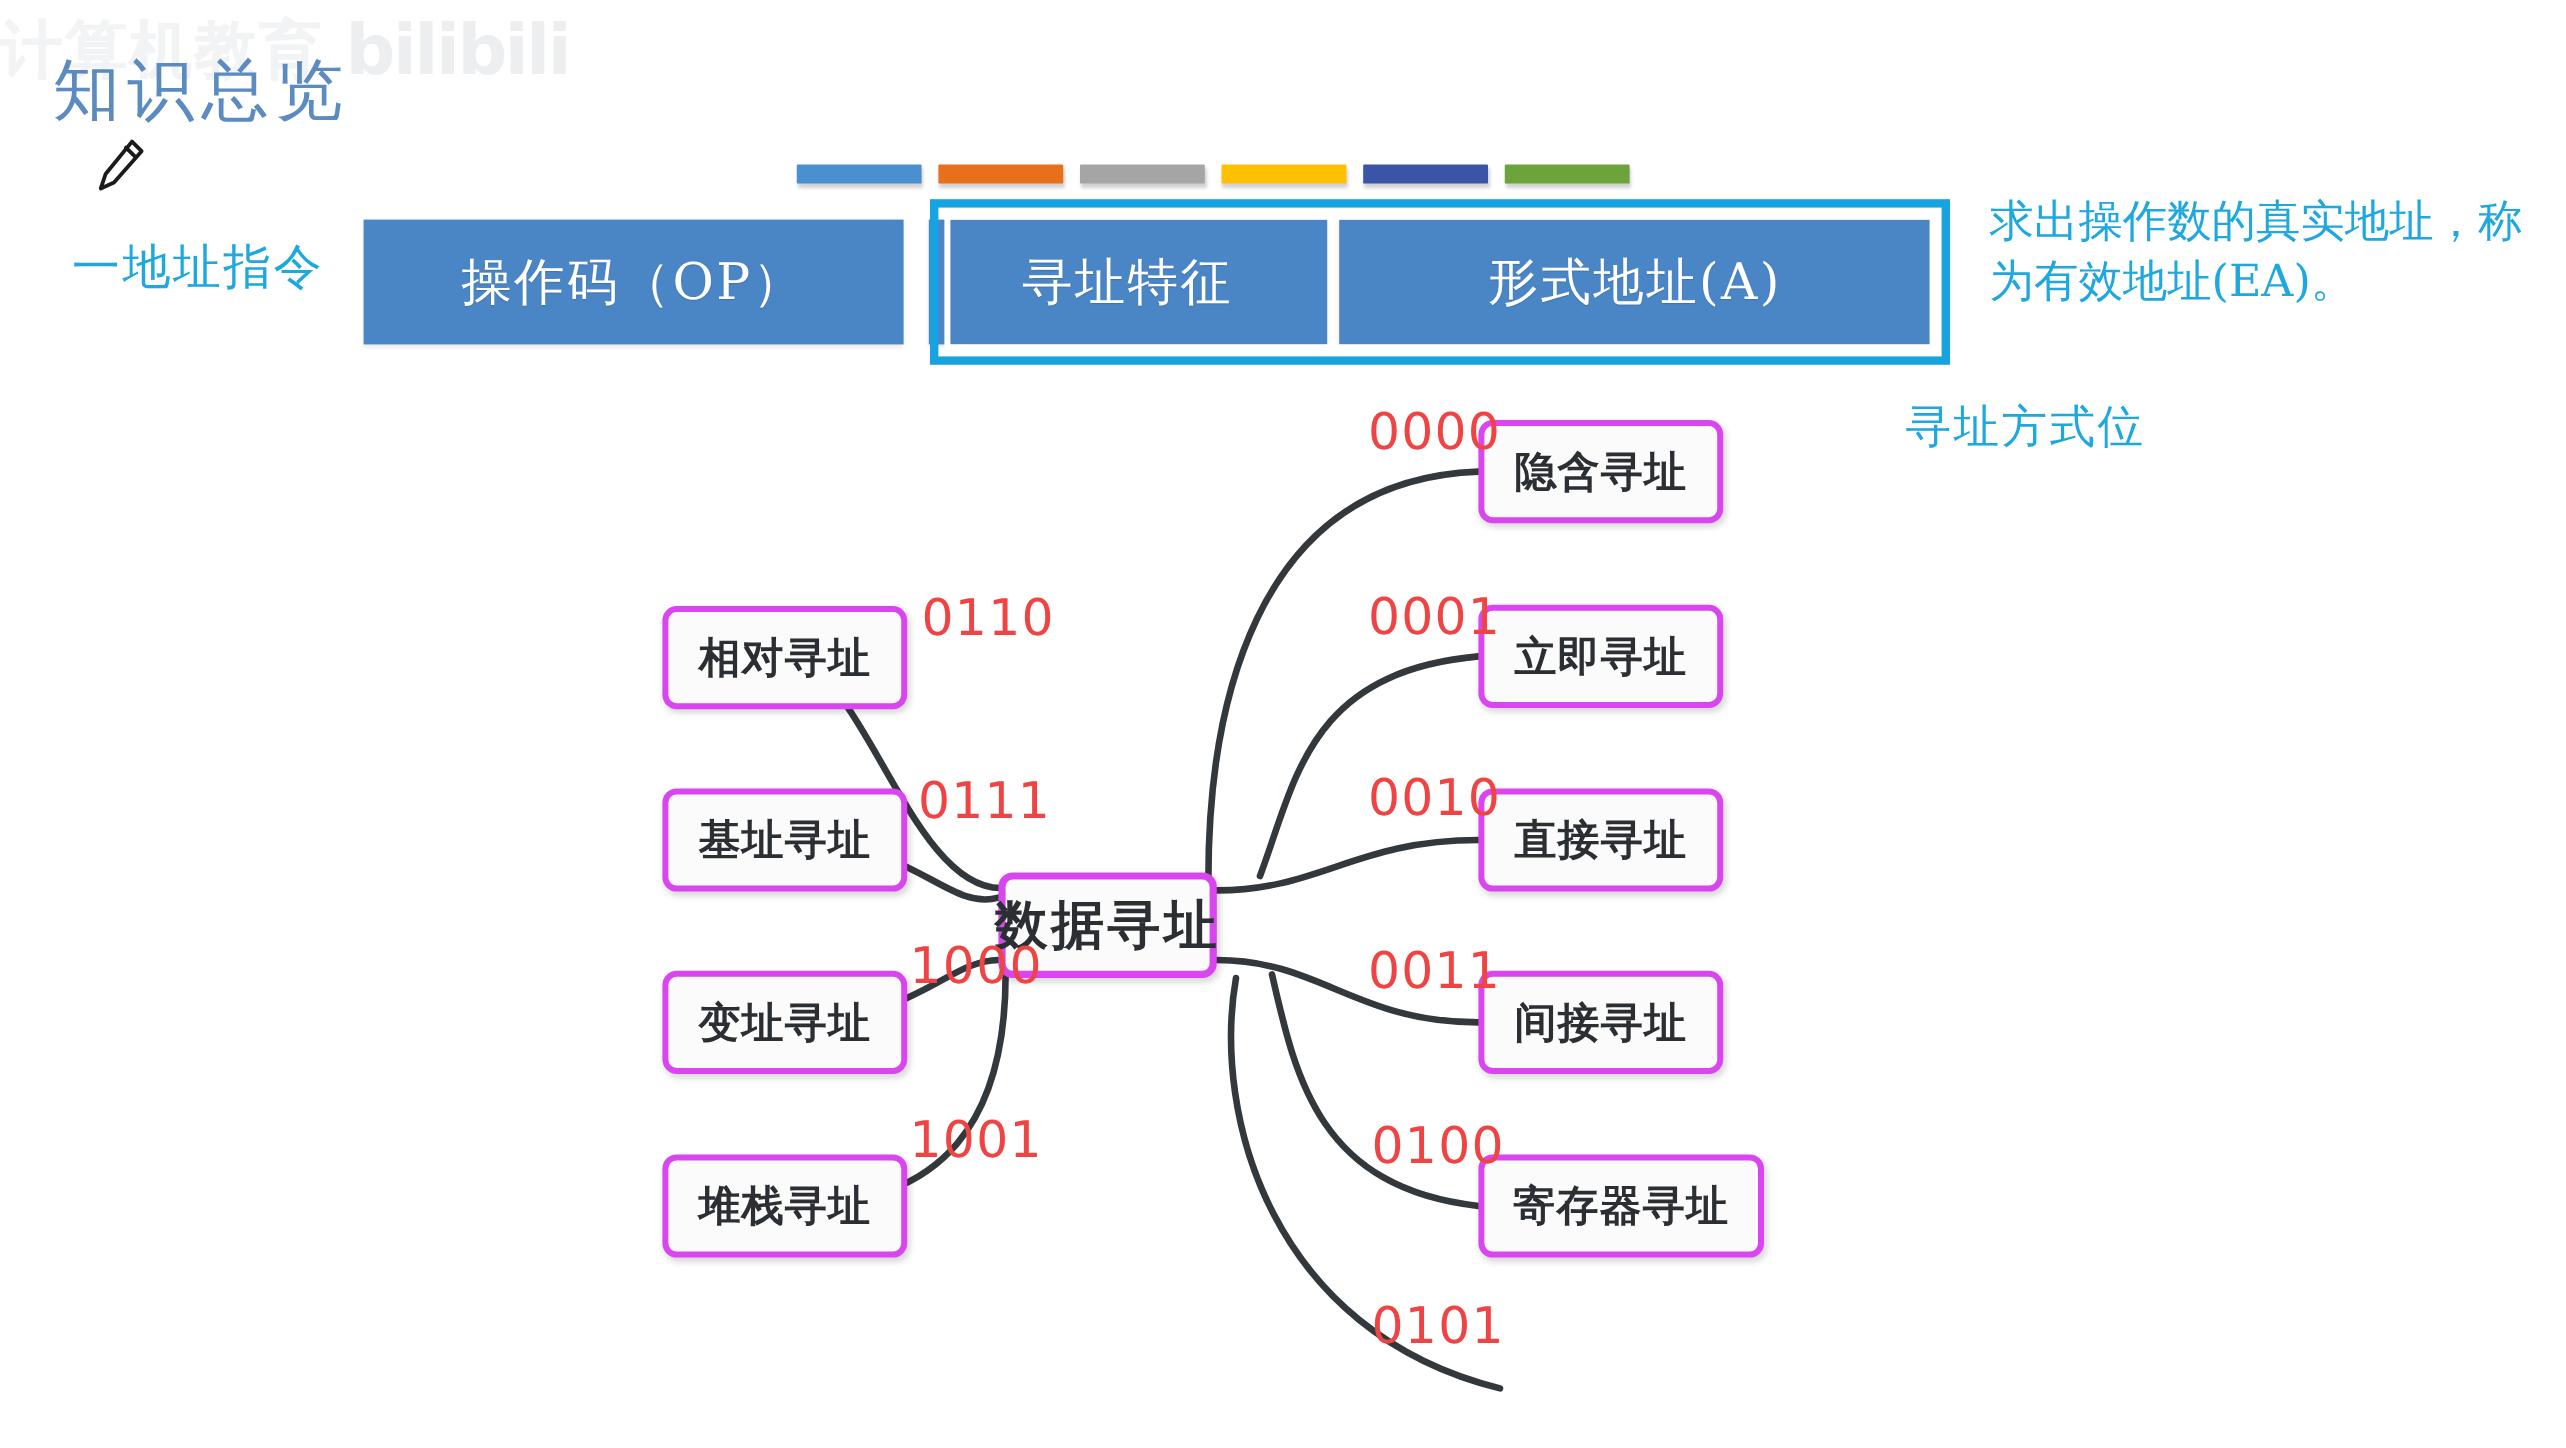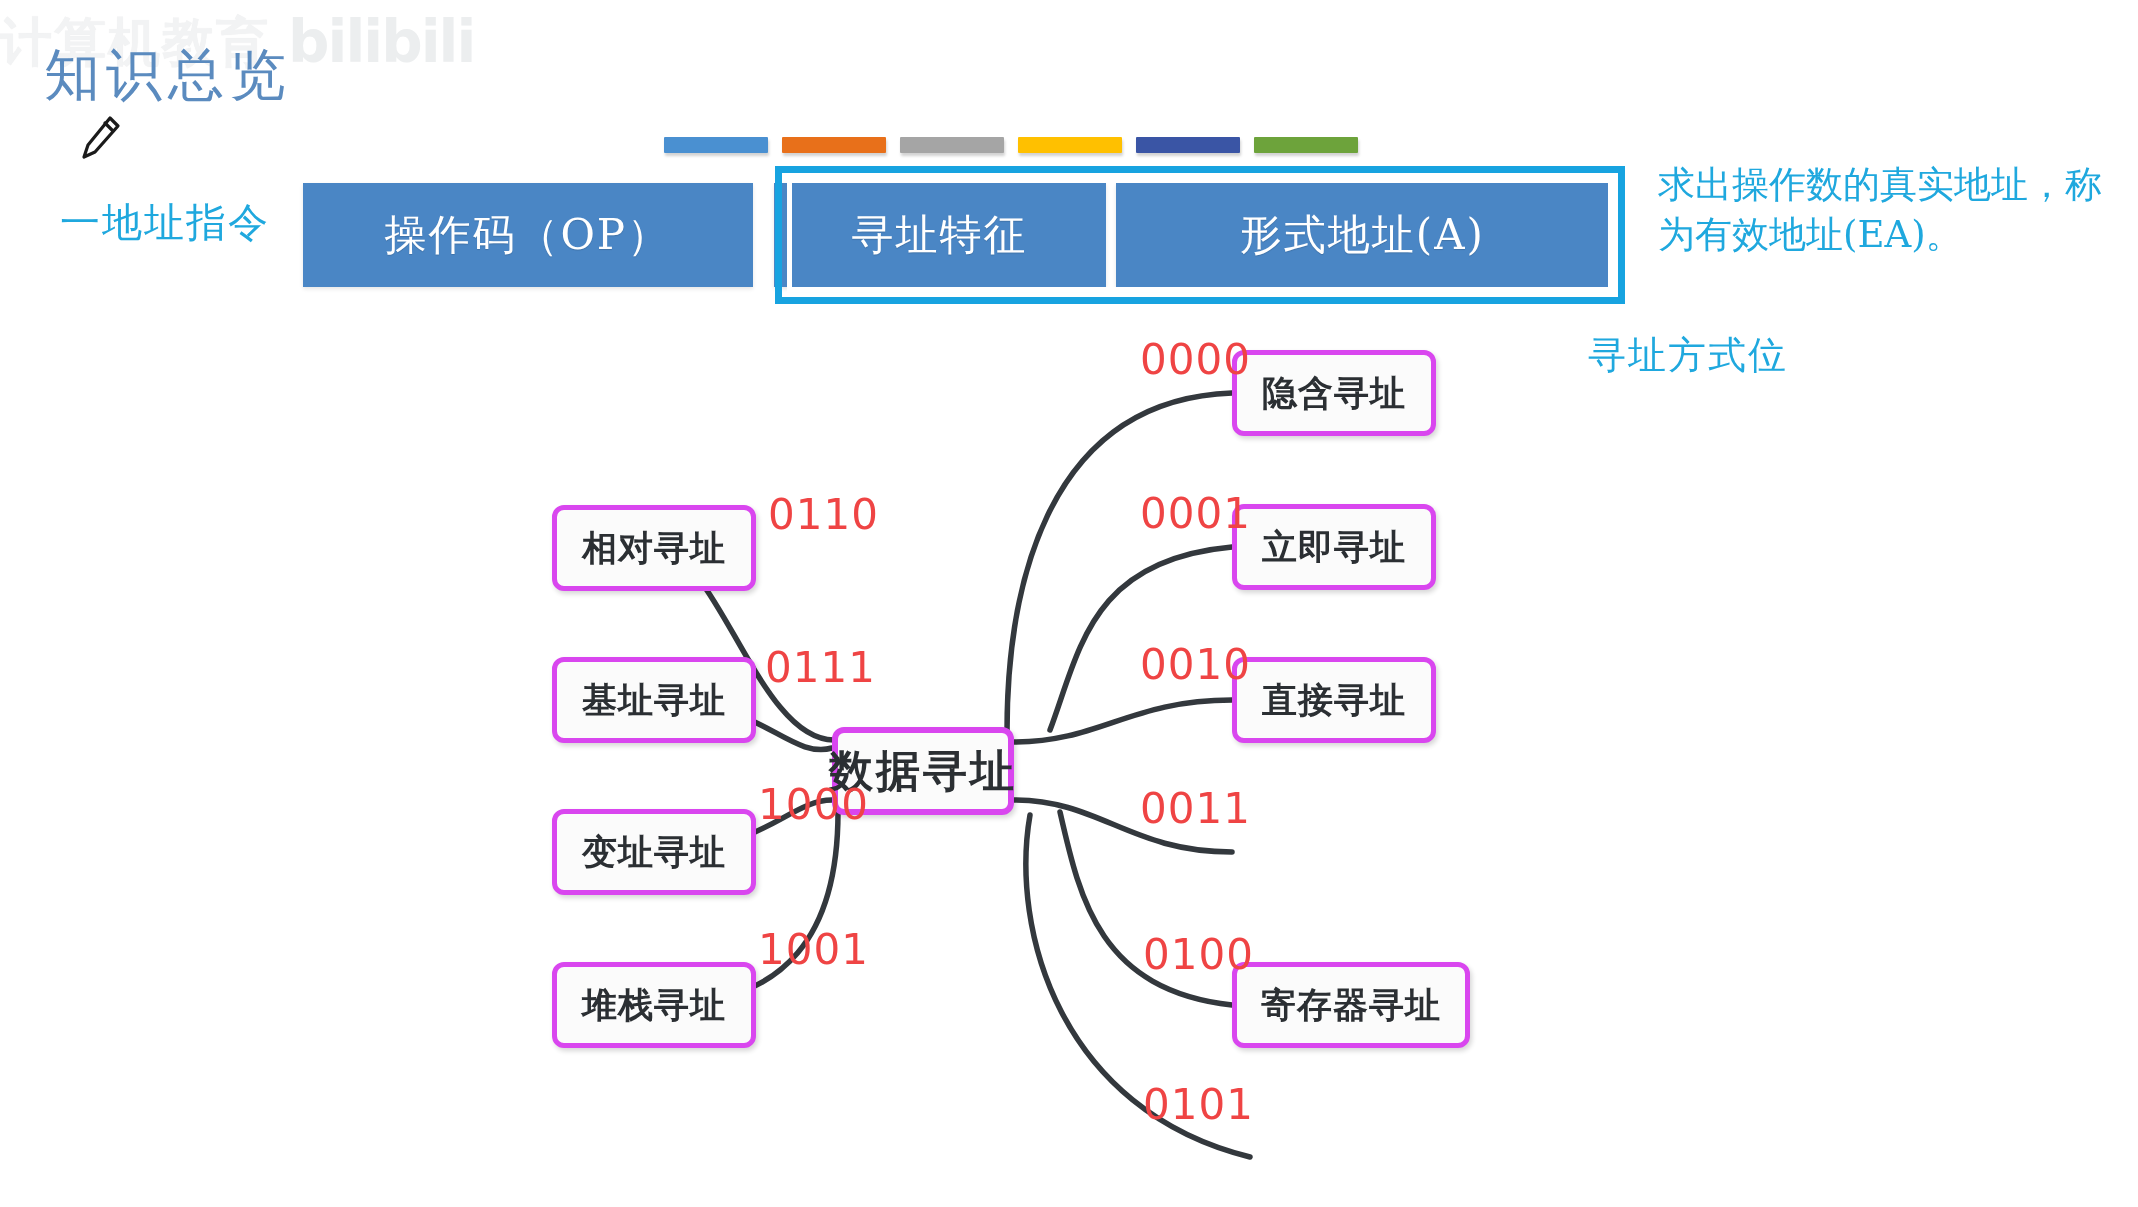--- a/index.html
+++ b/index.html
@@ -173,20 +173,21 @@
 
   <div class="mm-node leaf" style="left:1232px;top:350px;width:204px;height:86px;">隐含寻址</div>
   <div class="mm-code" style="left:1140px;top:335px;">0000</div>
 
   <div class="mm-node leaf" style="left:1232px;top:504px;width:204px;height:86px;">立即寻址</div>
   <div class="mm-code" style="left:1140px;top:489px;">0001</div>
 
   <div class="mm-node leaf" style="left:1232px;top:657px;width:204px;height:86px;">直接寻址</div>
   <div class="mm-code" style="left:1140px;top:640px;">0010</div>
 
+  <div class="mm-node leaf" style="left:1232px;top:809px;width:204px;height:86px;">间接寻址</div>
   <div class="mm-code" style="left:1140px;top:784px;">0011</div>
 
   <div class="mm-node leaf" style="left:1232px;top:962px;width:238px;height:86px;">寄存器寻址</div>
   <div class="mm-code" style="left:1143px;top:930px;">0100</div>
 
   <div class="mm-code" style="left:1143px;top:1080px;">0101</div>
 
   <div class="mm-node leaf" style="left:552px;top:505px;width:204px;height:86px;">相对寻址</div>
   <div class="mm-code" style="left:768px;top:490px;">0110</div>
 

